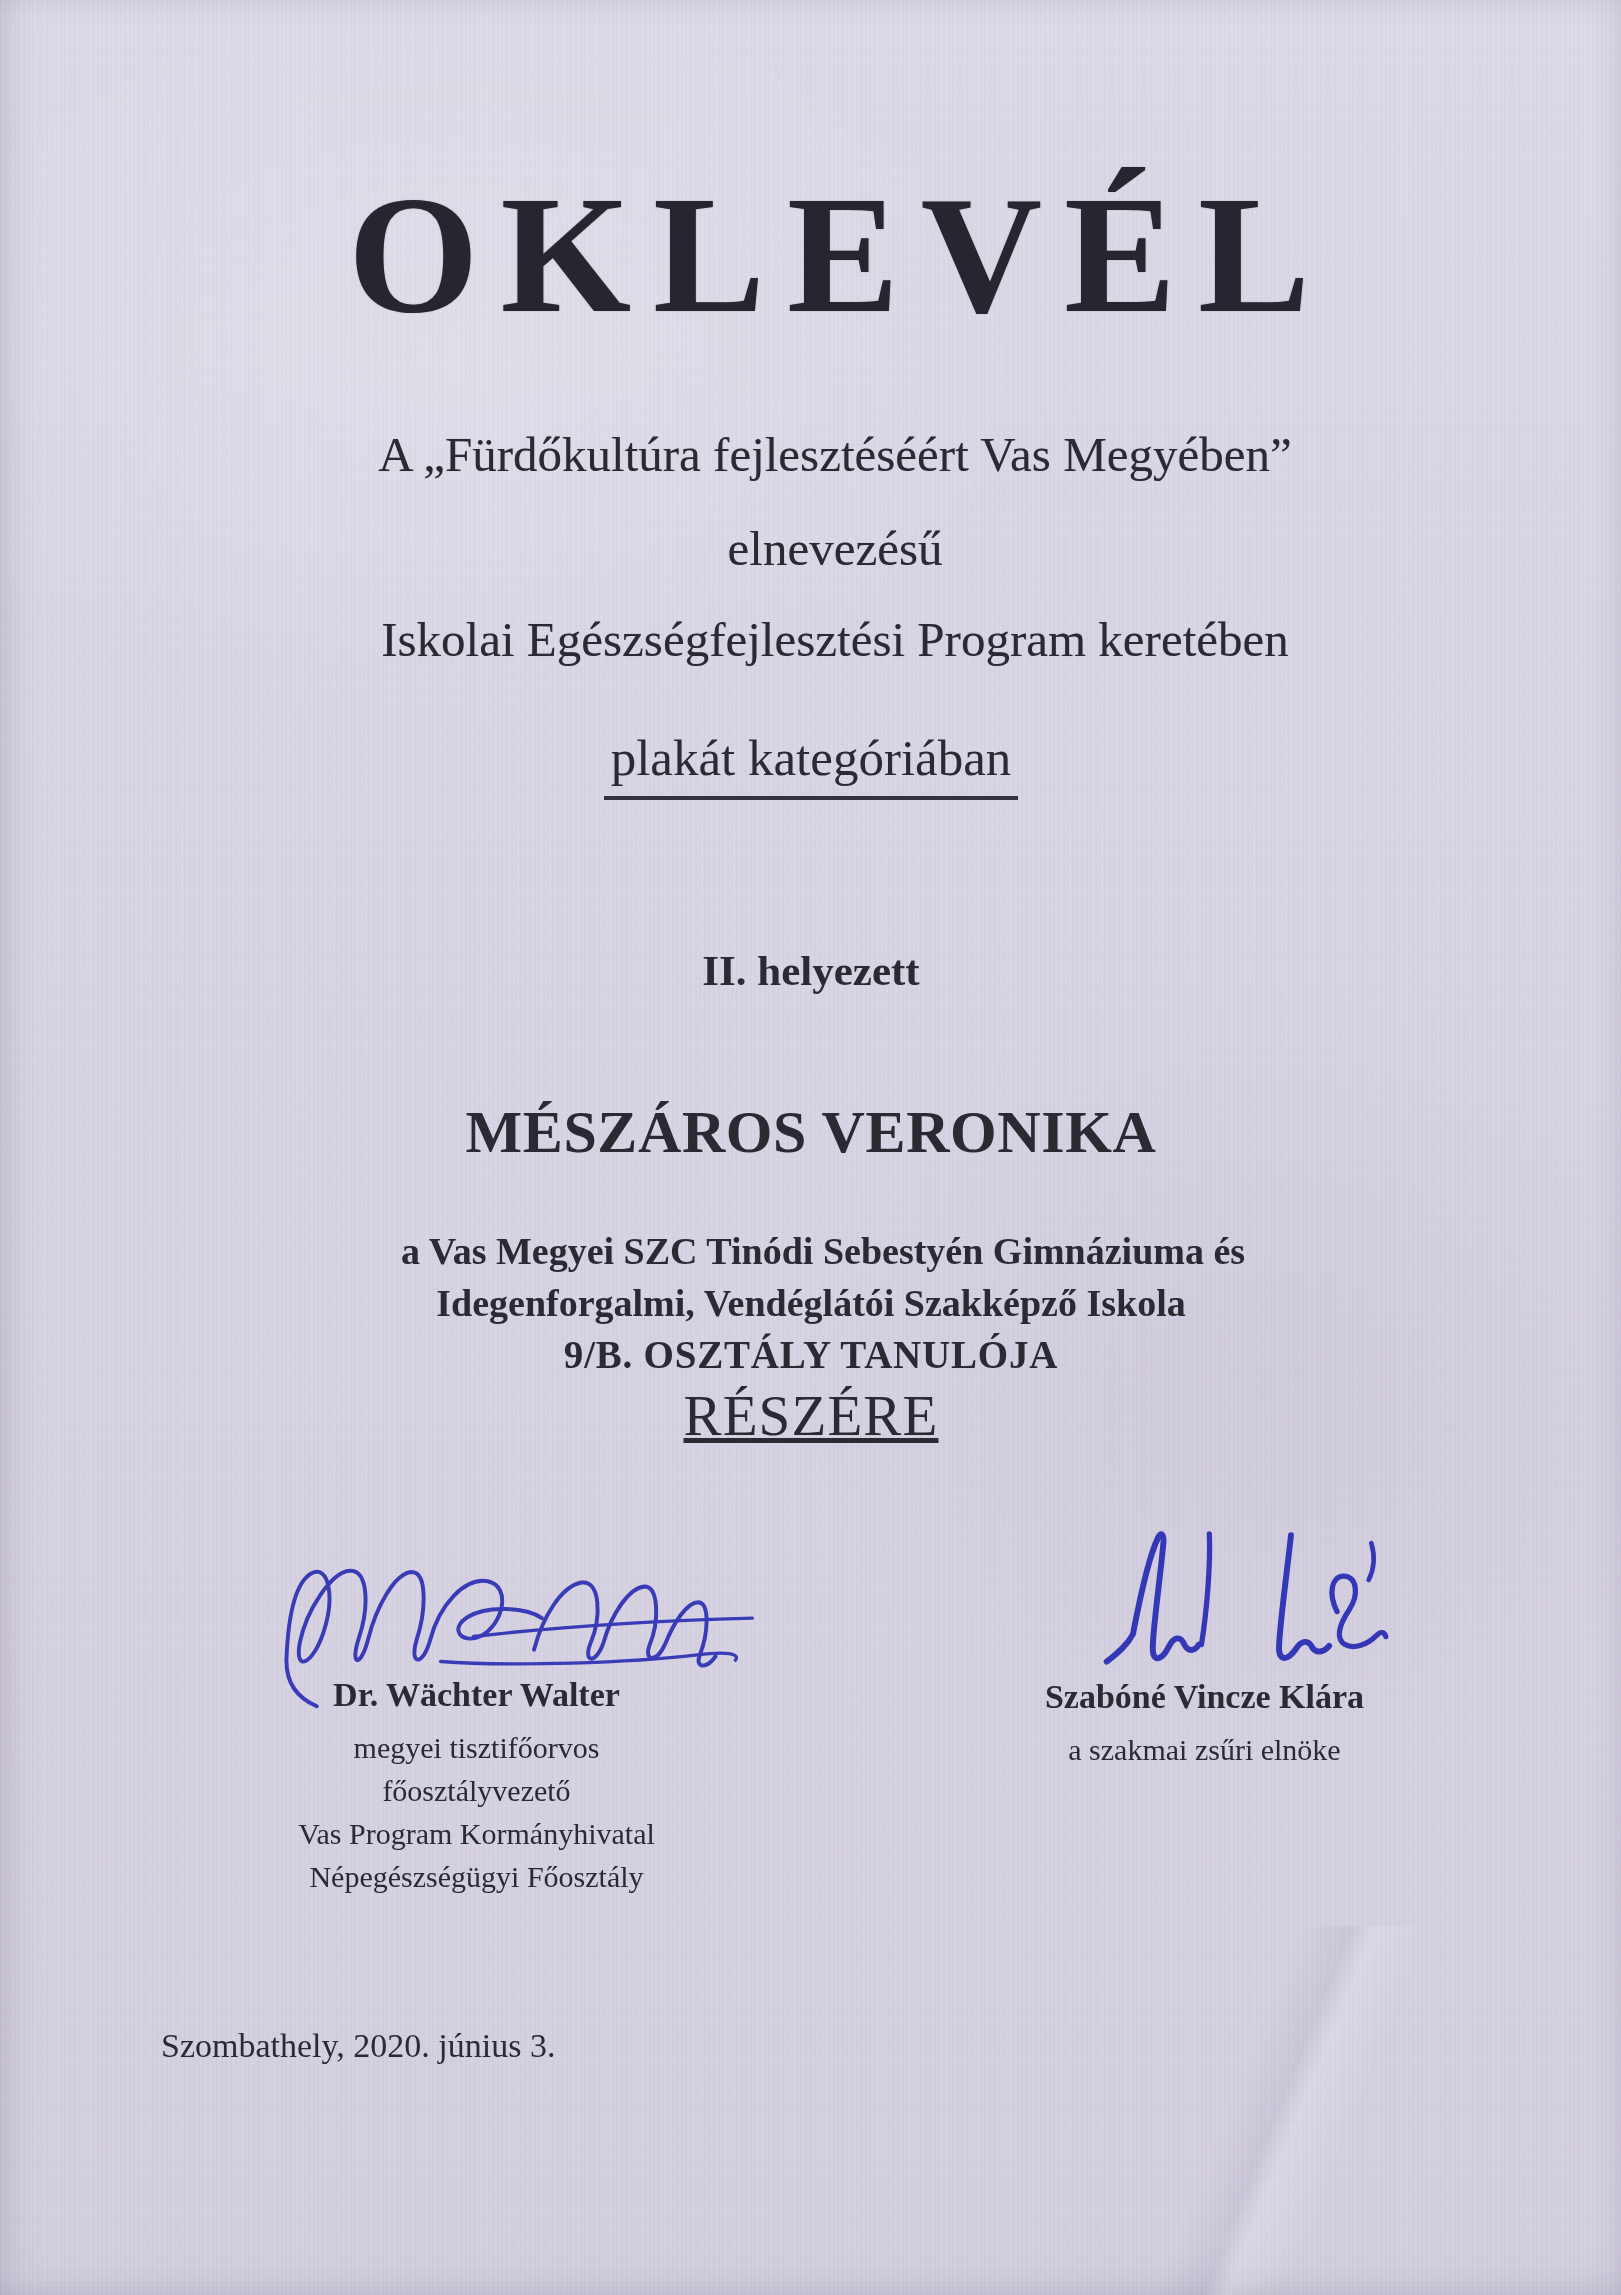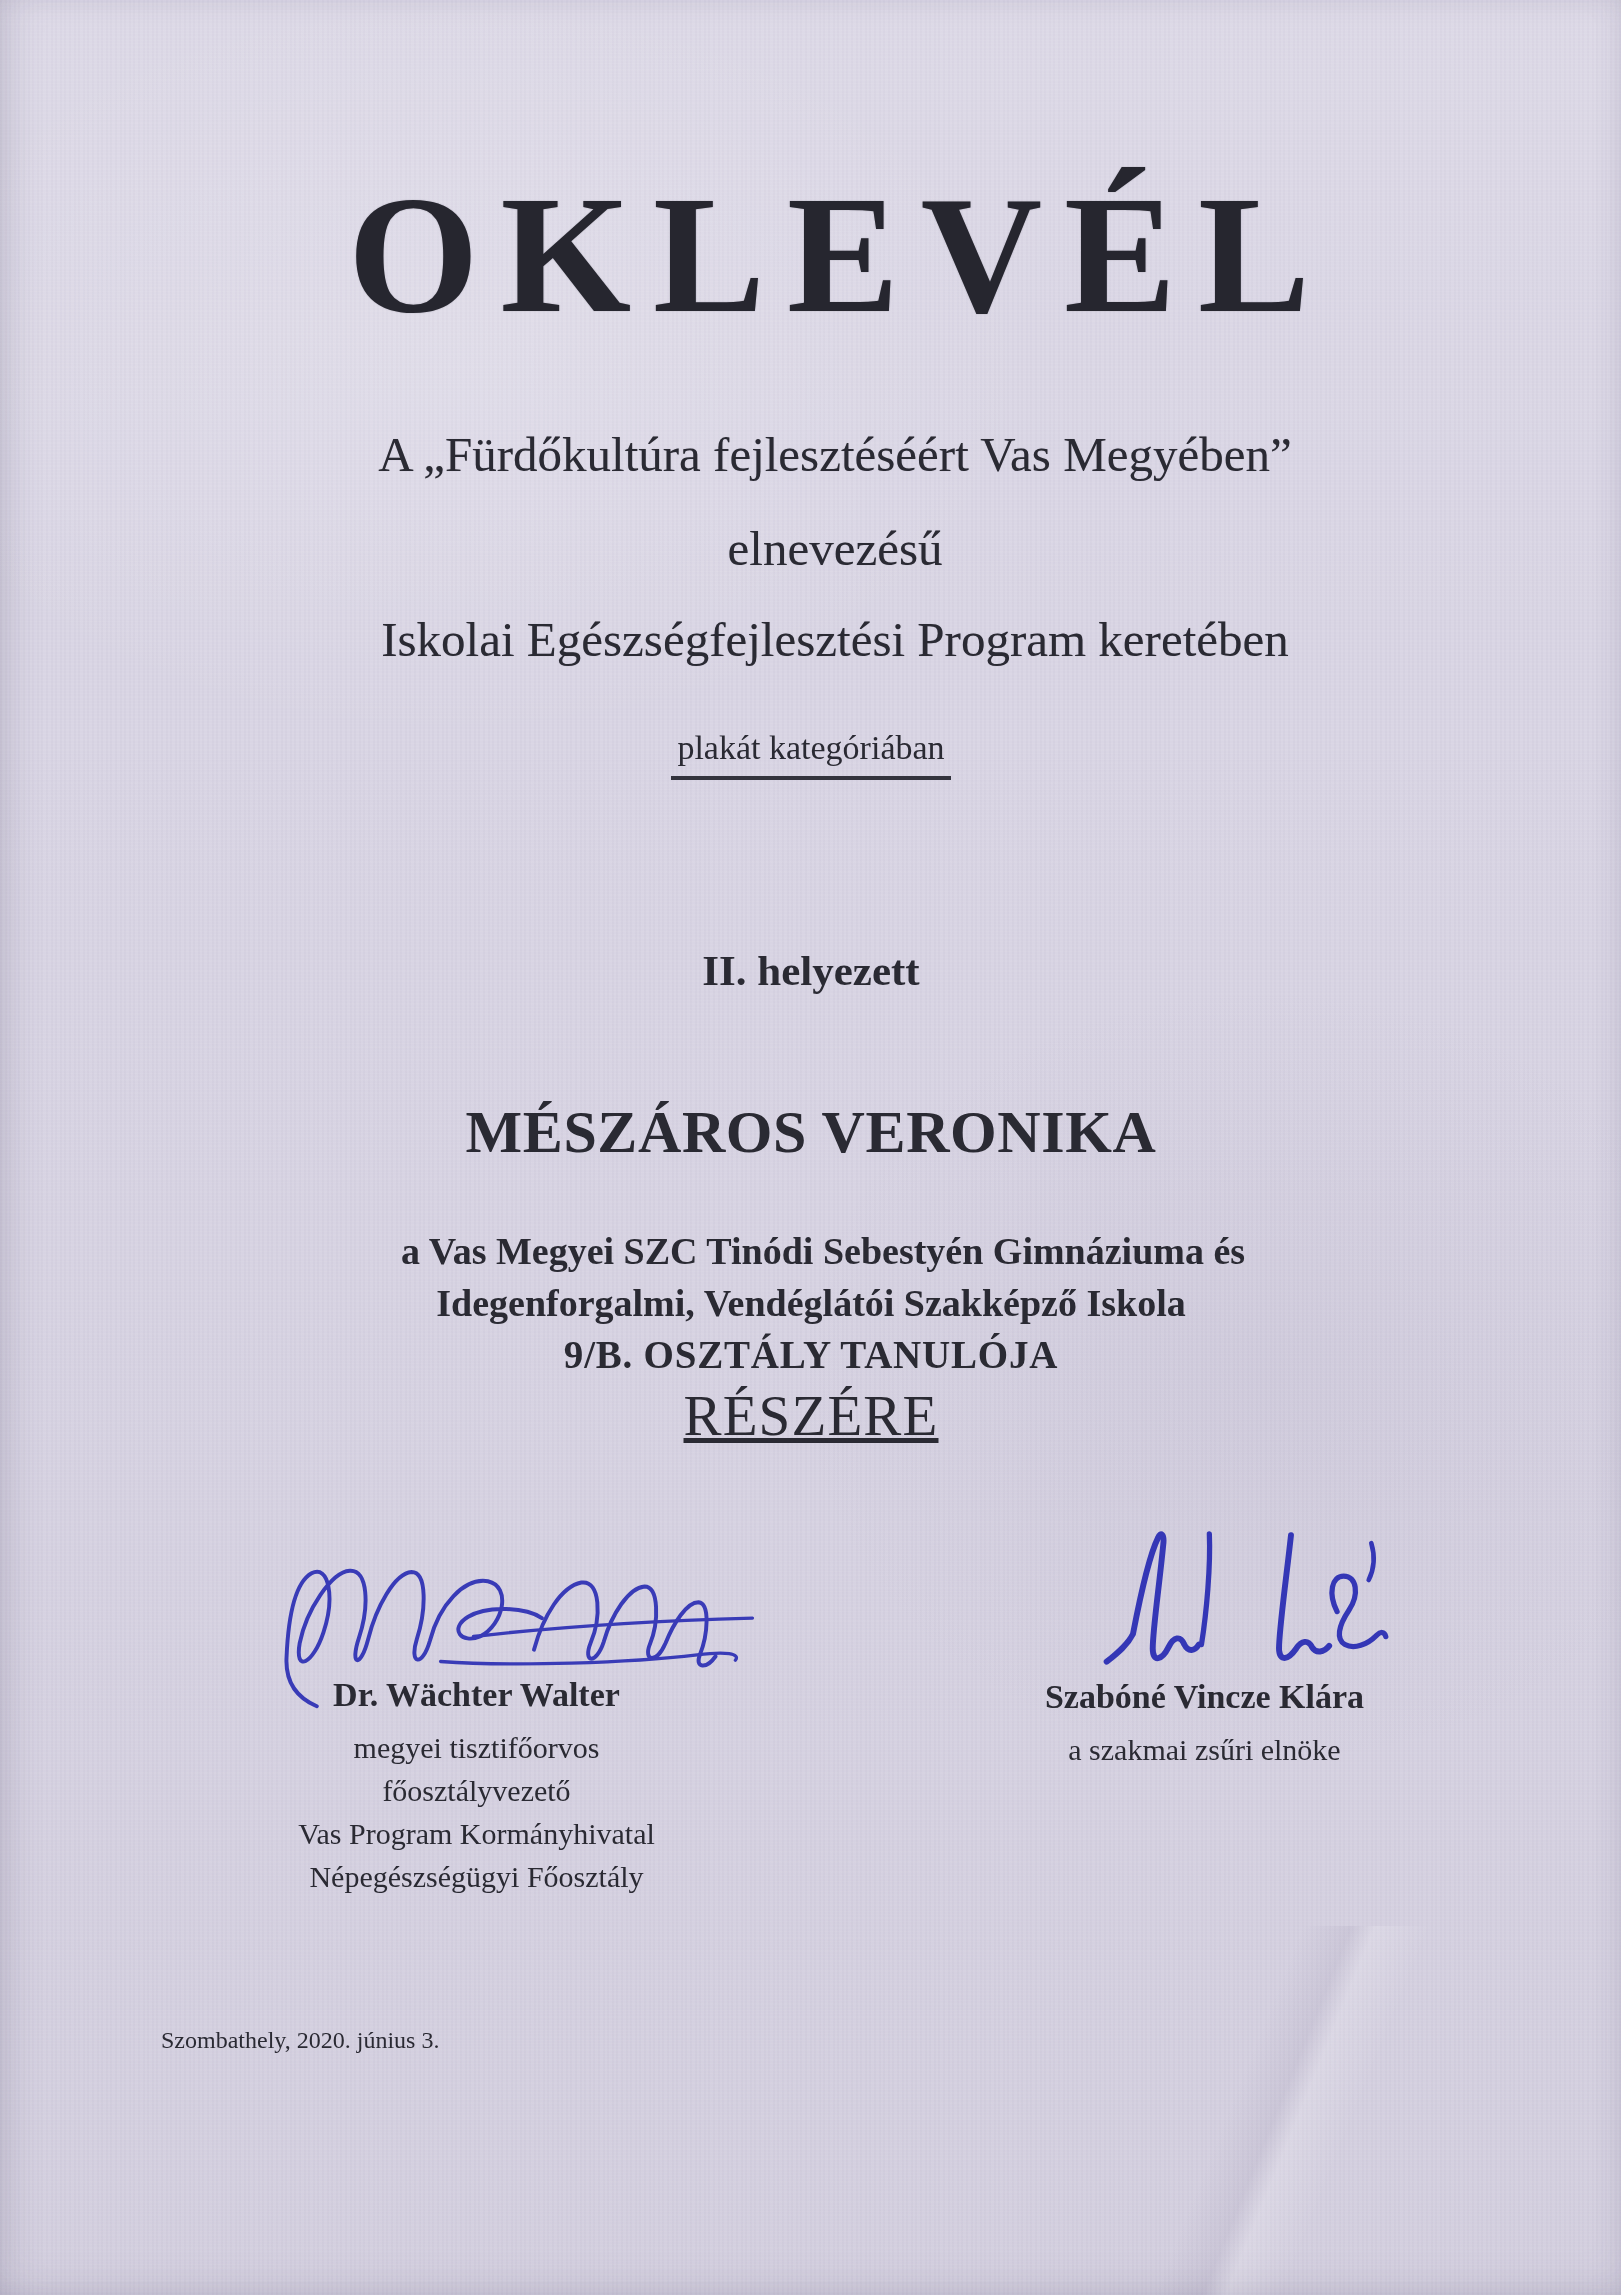--- a/index.html
+++ b/index.html
@@ -43,21 +43,21 @@
     letter-spacing:.13em;
     text-indent:.13em; 
     color:#26262f;
     text-shadow:0 0 1.3px rgba(40,40,52,.35);
     padding-left:36px;
   }
   .prog{font-size:49px;text-shadow:0 0 0.7px rgba(40,40,52,.3);margin-left:24px;}
   .prog-0{top:426px;}
   .prog-1{top:520px;}
   .prog-2{top:611px;}
-  .category{top:729px;font-size:34px;}
+  .category{top:729px;font-size:51px;}
   .category .u{
     display:inline-block;
     border-bottom:4px solid #33333d;
     padding:0 6.6px 9.2px 6.6px;
   }
   .placement{top:946px;font-size:43px;font-weight:700;}
   .recipient-name{top:1098px;font-size:60px;font-weight:700;letter-spacing:.01em;}
   .school{font-weight:700;font-size:38px;}
   .school-0{top:1229px;padding-left:24px;}
   .school-1{top:1281px;}
@@ -69,21 +69,21 @@
   .sig-left-ink{left:276px;top:1554px;width:487px;height:165px;opacity:.92;}
   .sig-right-ink{left:1079px;top:1518px;width:316px;height:178px;opacity:.95;}
   .sig-block{position:absolute;text-align:center;}
   .sig-block .sig-name{font-size:34px;font-weight:700;white-space:nowrap;}
   .sig-block .sig-role{display:block;font-size:30px;line-height:43px;white-space:nowrap;}
   .sig-left-block{left:197px;top:1676px;width:559px;}
   .sig-right-block{left:961px;top:1678px;width:487px;}
   .sig-roles{margin-top:12px;}
   .dateline{
     position:absolute;left:161px;top:2027px;
-    font-size:24px;white-space:nowrap;
+    font-size:34px;white-space:nowrap;
   }
 </style>
 </head>
 <body>
 
 <div class="page">
 
   <div class="cline title">OKLEVÉL</div>
 
   <div class="cline prog prog-0">A „Fürdőkultúra fejlesztéséért Vas Megyében”</div>

